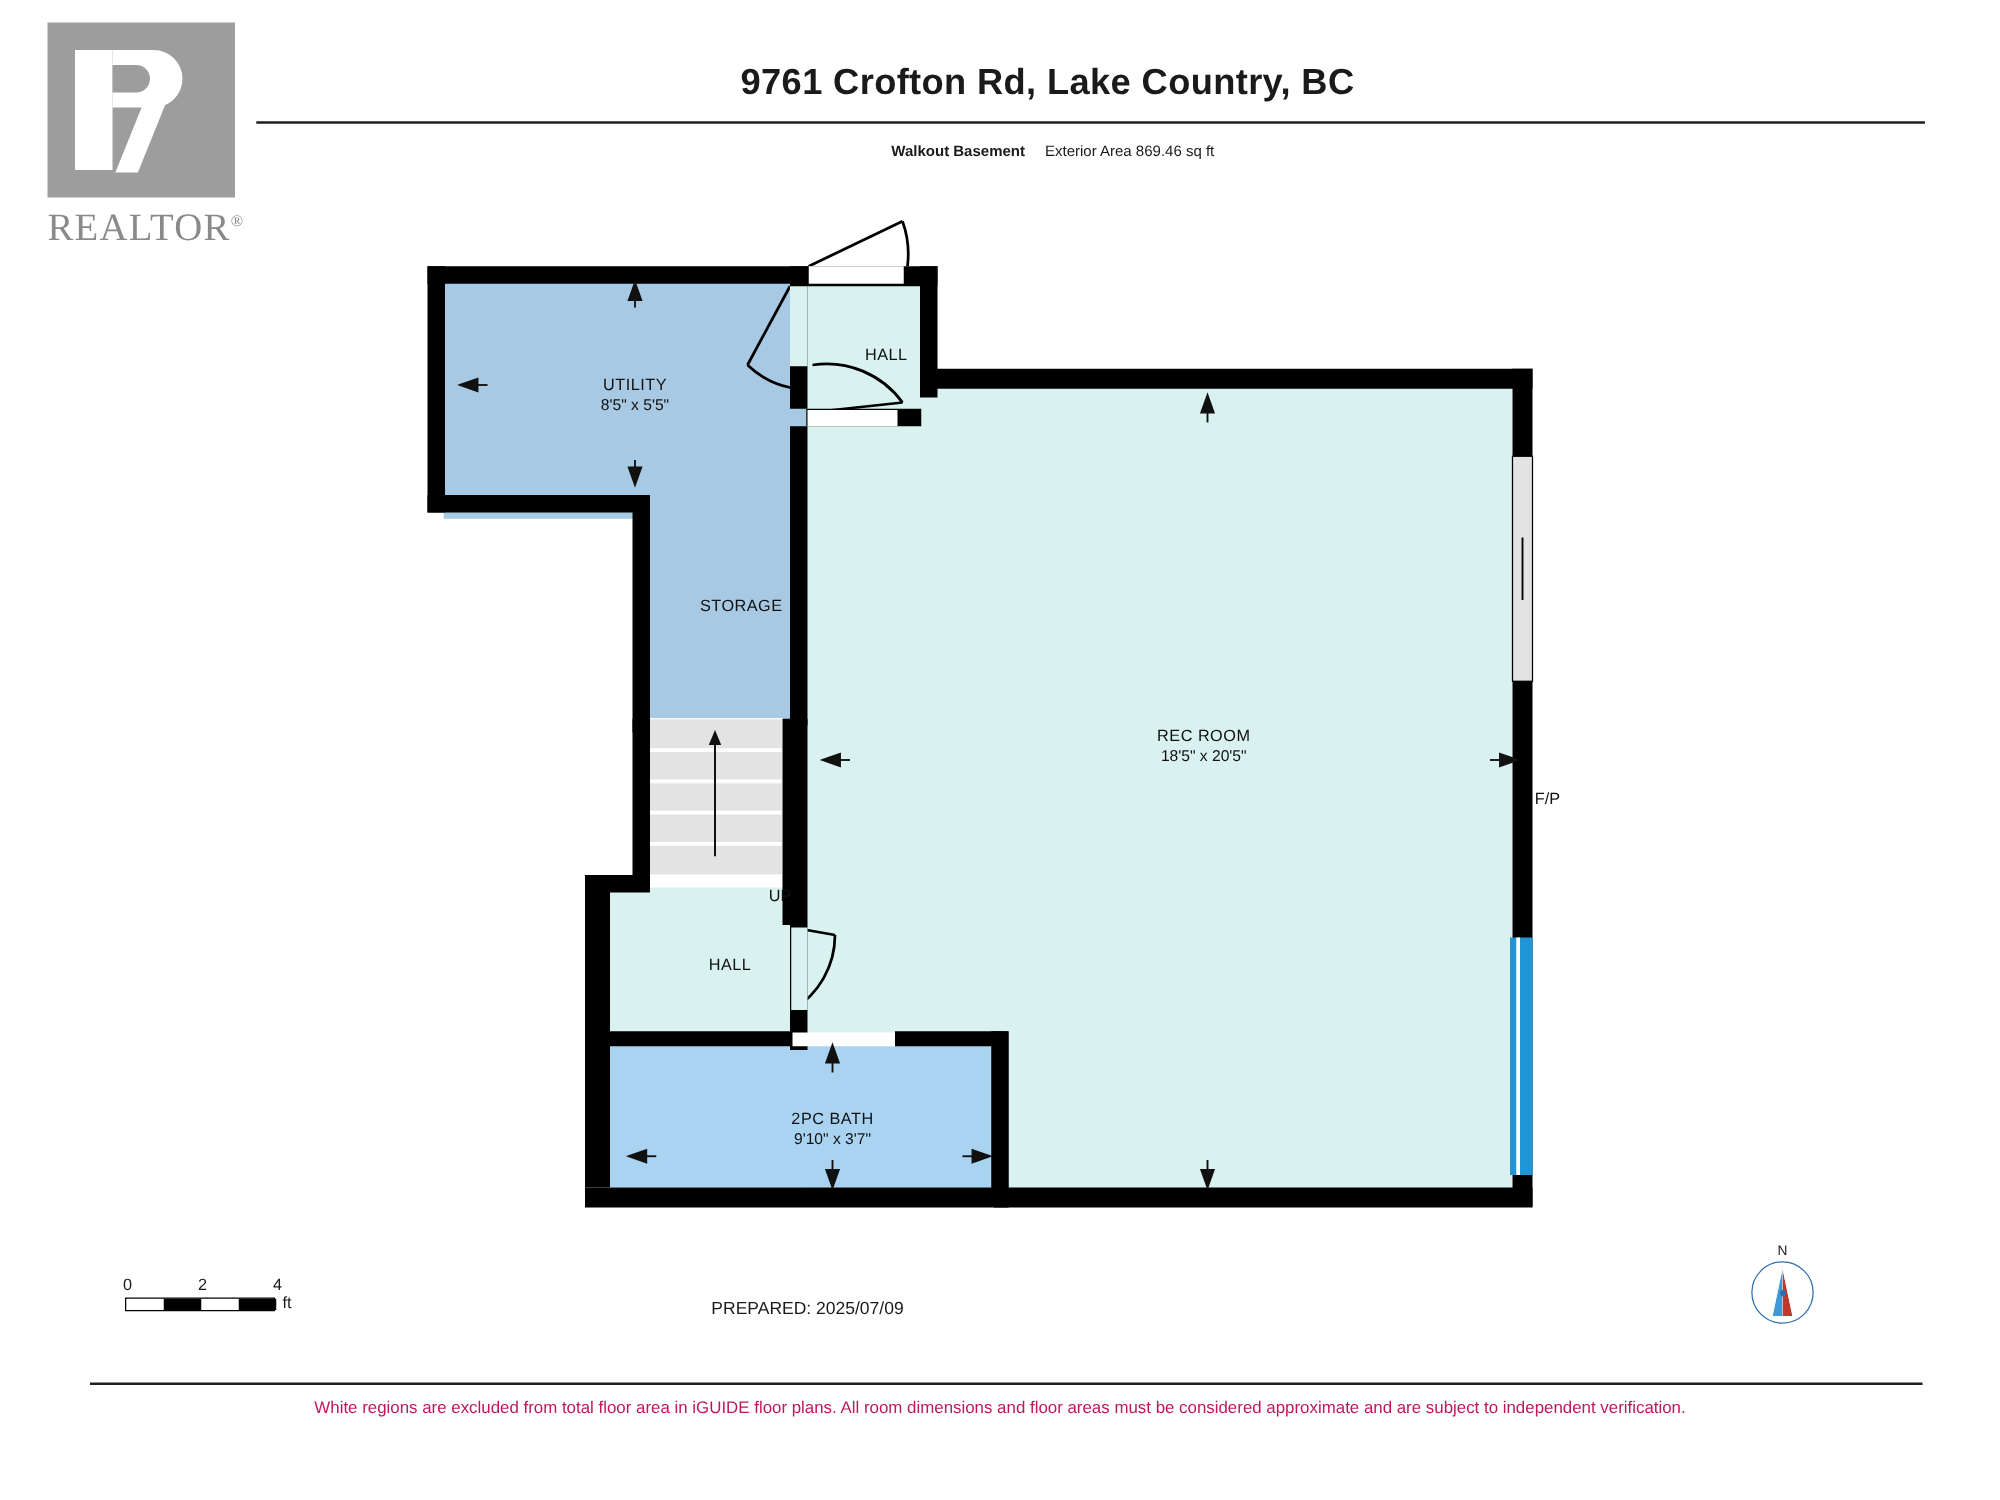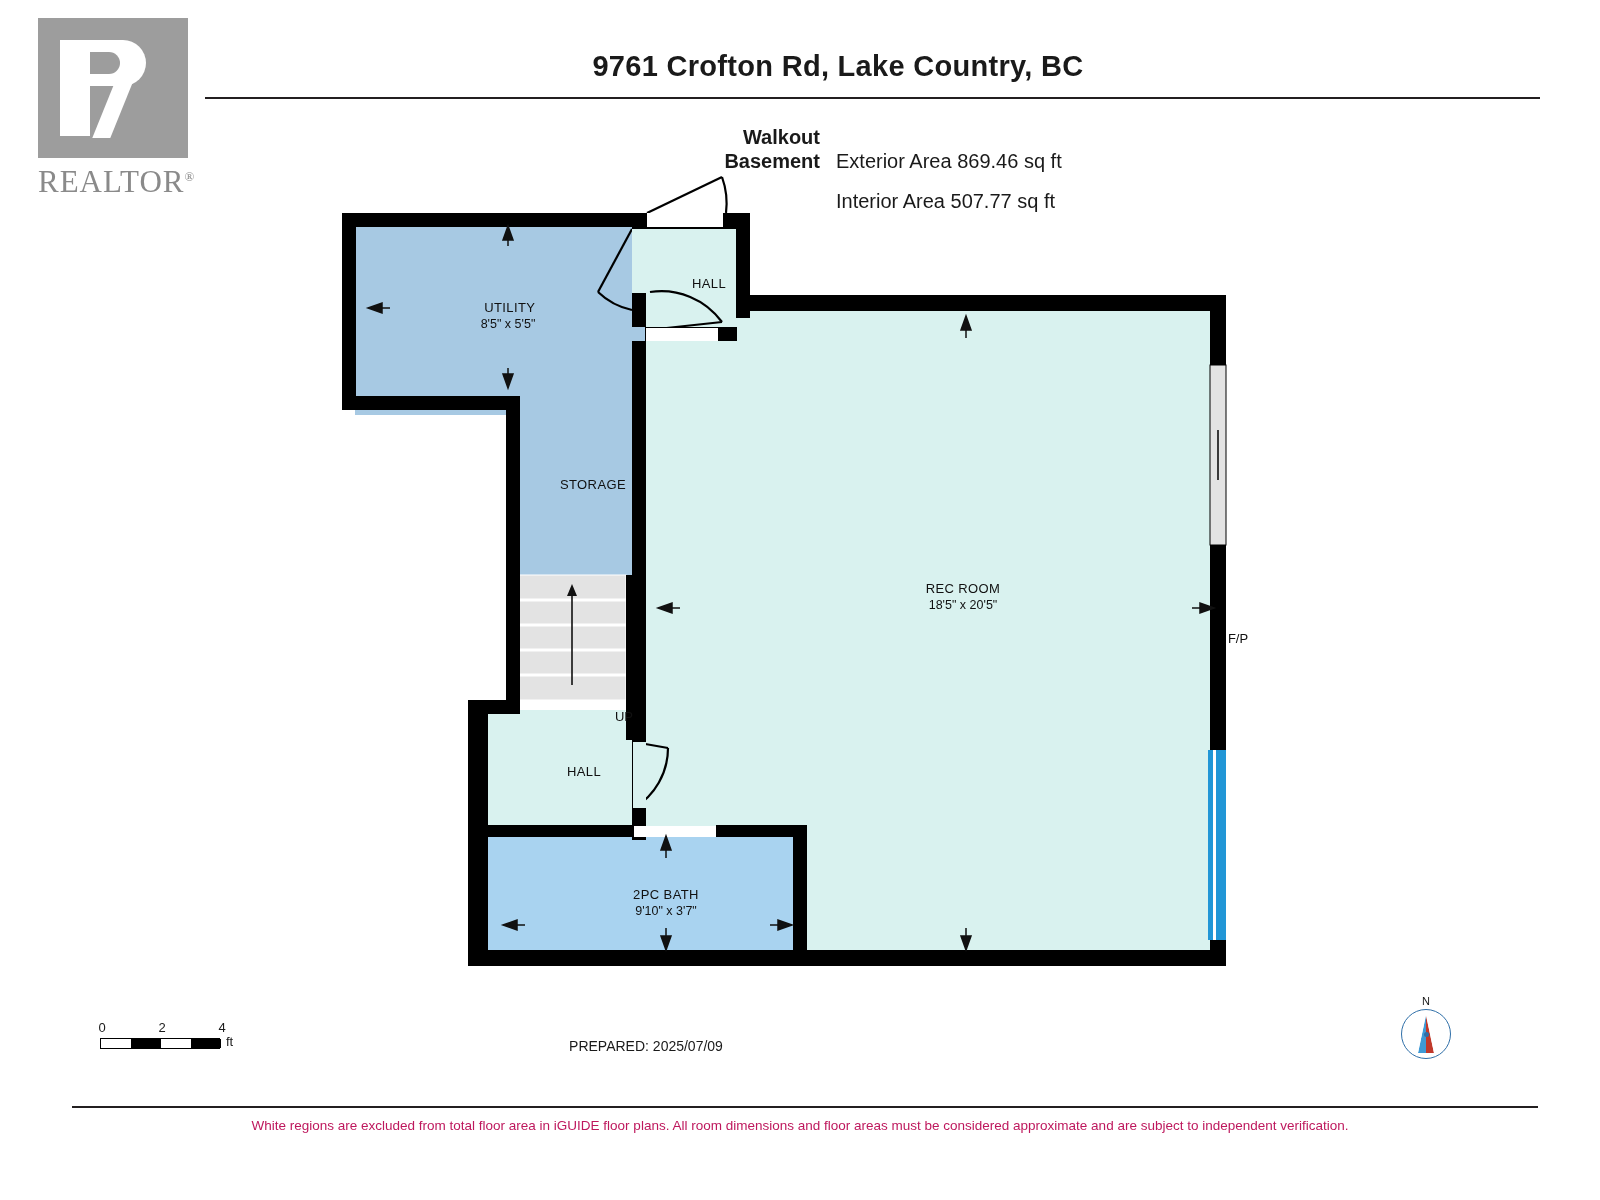--- a/index.html
+++ b/index.html
@@ -99,23 +99,22 @@
 
   #subhead {
     position: absolute;
     left: 660px;
     top: 109px;
     width: 560px;
   }
   #subhead .row {
     display: flex;
     align-items: flex-end;
-    font-size: 20px;
+    font-size: 12px;
     line-height: 24px;
-    margin-top: 16px;
   }
   #subhead .label {
     font-weight: bold;
     width: 160px;
     text-align: right;
     padding-right: 16px;
   }
   #subhead .value { white-space: pre; }
   #subhead .row2 { padding-left: 176px; }
 
@@ -131,21 +130,21 @@
   
   .room-label {
     position: absolute;
     text-align: center;
     font-size: 13px;
     line-height: 16px;
     color: #111;
     white-space: nowrap;
     transform: translateX(-50%);
   }
-  .room-label .name { letter-spacing: 0.4px; text-align: right; }
+  .room-label .name { letter-spacing: 0.4px; }
   .room-label .dim { font-size: 12.5px; }
 
   
   #scalebar {
     position: absolute;
     left: 100px;
     top: 1020px;
     width: 180px;
   }
   #scalebar .ticks {
@@ -272,23 +271,20 @@
   <div class="word"><span>REALTOR</span><sup>®</sup></div>
 </div>
 
 <div id="title">9761 Crofton Rd, Lake Country, BC</div>
 <div id="title-rule"></div>
 
 <div id="subhead">
   <div class="row">
     <div class="label">Walkout Basement</div>
     <div class="value">Exterior Area 869.46 sq ft</div>
-  </div>
-  <div class="row row2">
-    <div class="value">Interior Area 507.77 sq ft</div>
   </div>
 </div>
 
 <svg id="plan" viewBox="0 0 1600 1200">
 
   <polygon points="355,220 645,220 645,410 515,410 515,415 355,415" fill="#a7c9e3"></polygon>
 
   <polygon points="515,405 645,405 645,580 515,580" fill="#a7c9e3"></polygon>
 
   <polygon points="645,228 745,228 745,340 645,340" fill="#d9f2ef"></polygon>

